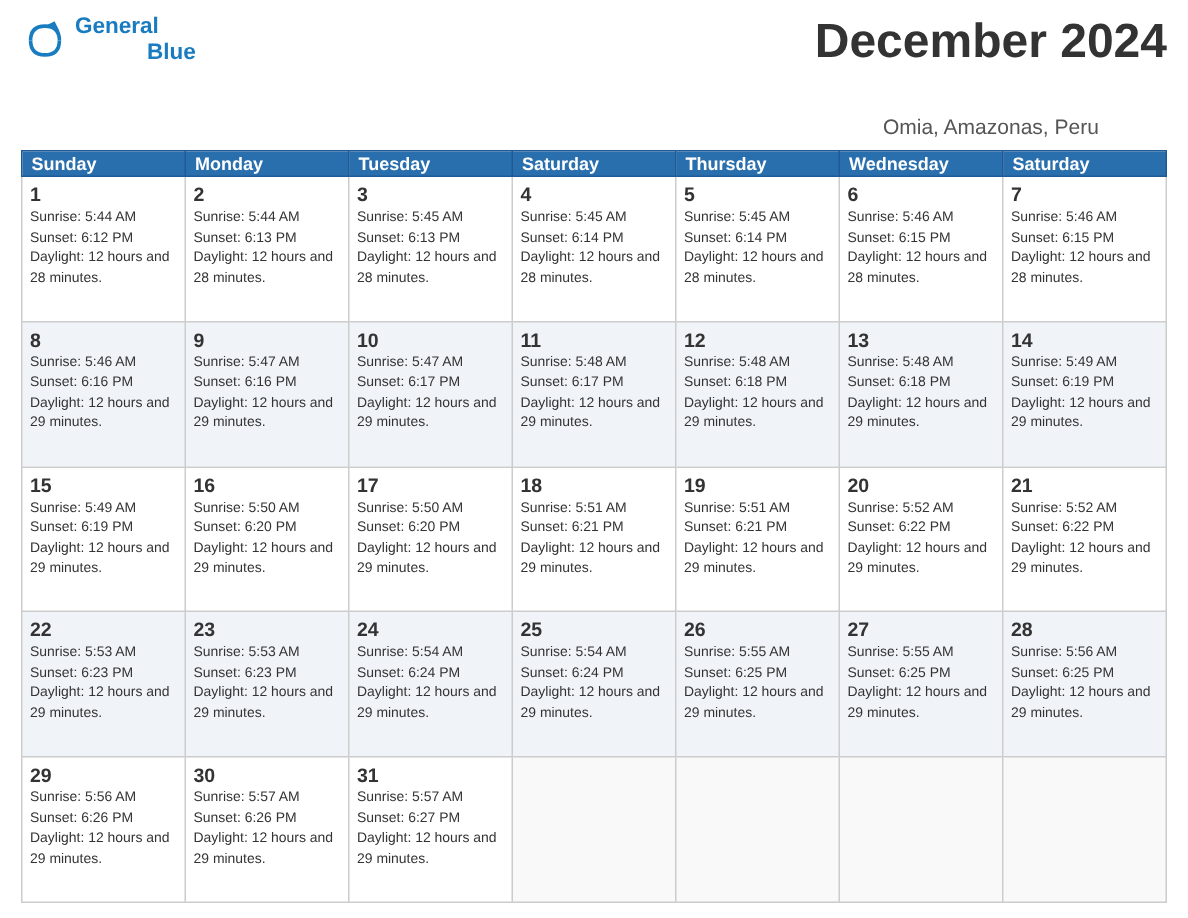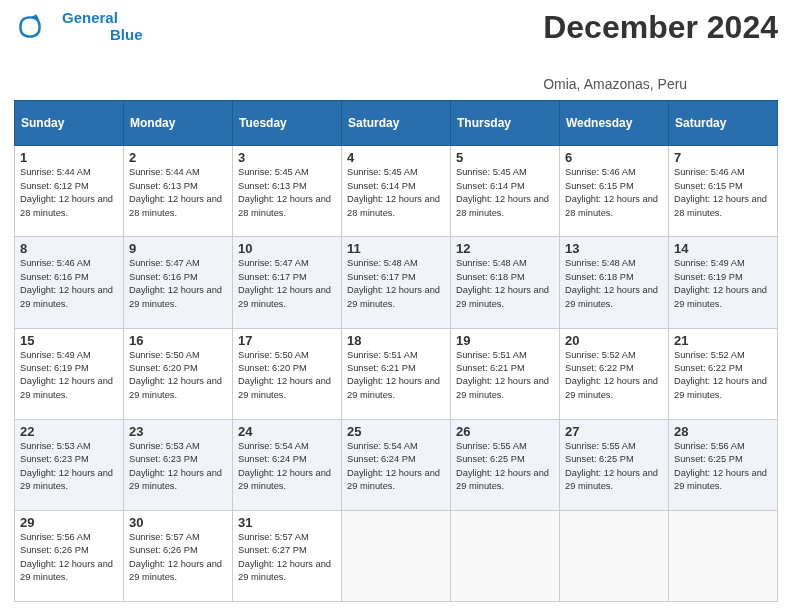--- a/index.html
+++ b/index.html
@@ -21,37 +21,37 @@
     }
     .header {
       display: flex;
       justify-content: space-between;
       align-items: flex-start;
       margin-bottom: 8px;
     }
     .logo {
       display: flex;
       align-items: center;
-      gap: 16px;
+      gap: 4px;
     }
     .logo-text {
       font-size: 15px;
       font-weight: bold;
       color: #333;
       line-height: 1.1;
     }
     .logo-text span {
       color: #1a7cc0;
     }
     .logo-icon {
       width: 32px;
       height: 32px;
     }
     .title-block {
-      text-align: left;
+      text-align: center;
     }
     .main-title {
       font-size: 32px;
       font-weight: bold;
       color: #333;
       line-height: 1.1;
     }
     .subtitle {
       font-size: 14px;
       color: #555;
@@ -61,21 +61,21 @@
       flex: 1;
       border: 1px solid #ccc;
       border-collapse: collapse;
       width: 100%;
       table-layout: fixed;
     }
     .calendar th {
       background: #2a6fad;
       color: #fff;
       text-align: left;
-      padding: 15px 6px;
+      padding: 1px 6px;
       font-size: 12px;
       font-weight: bold;
       border: 1px solid #1e5a96;
     }
     .calendar td {
       vertical-align: top;
       padding: 4px 5px;
       border: 1px solid #ccc;
       font-size: 9.5px;
       color: #333;

